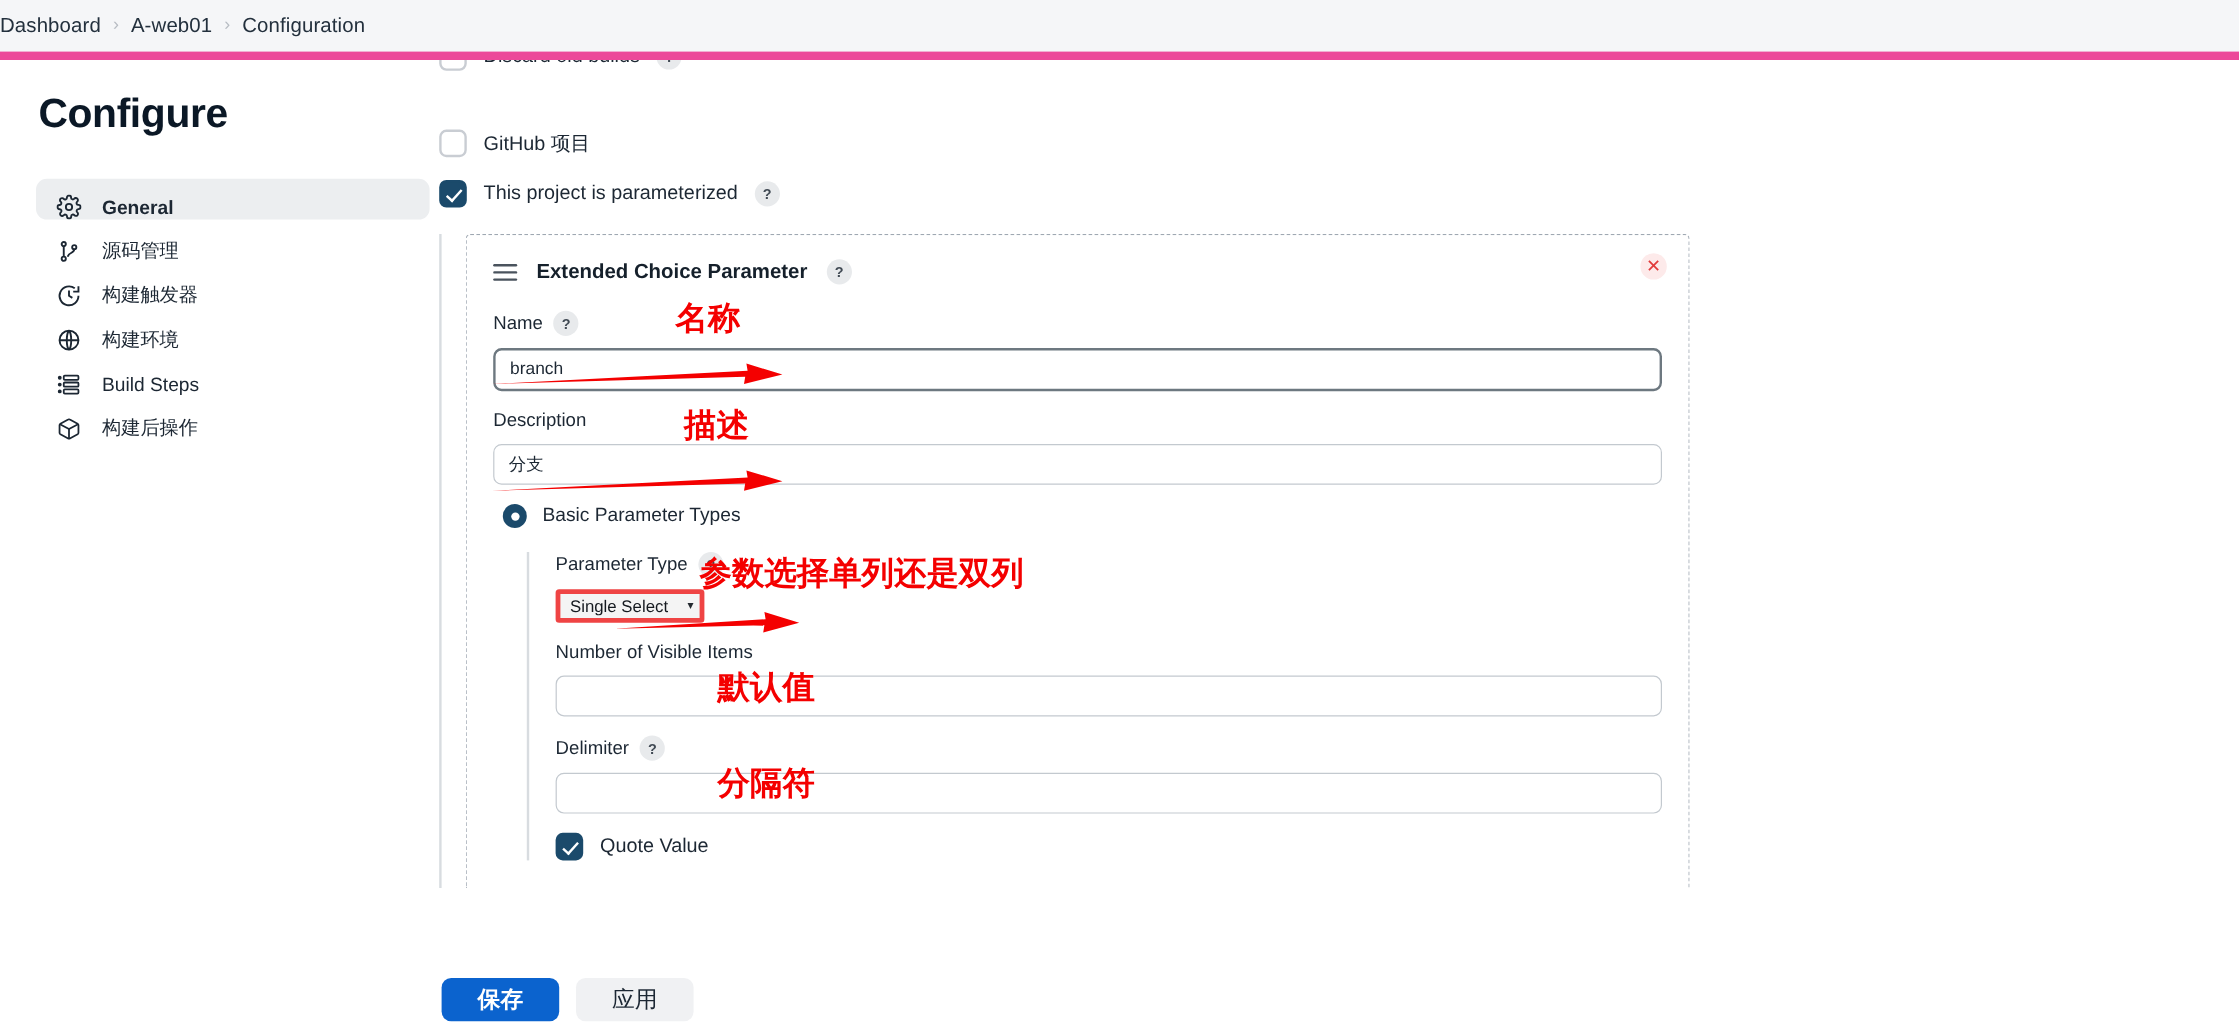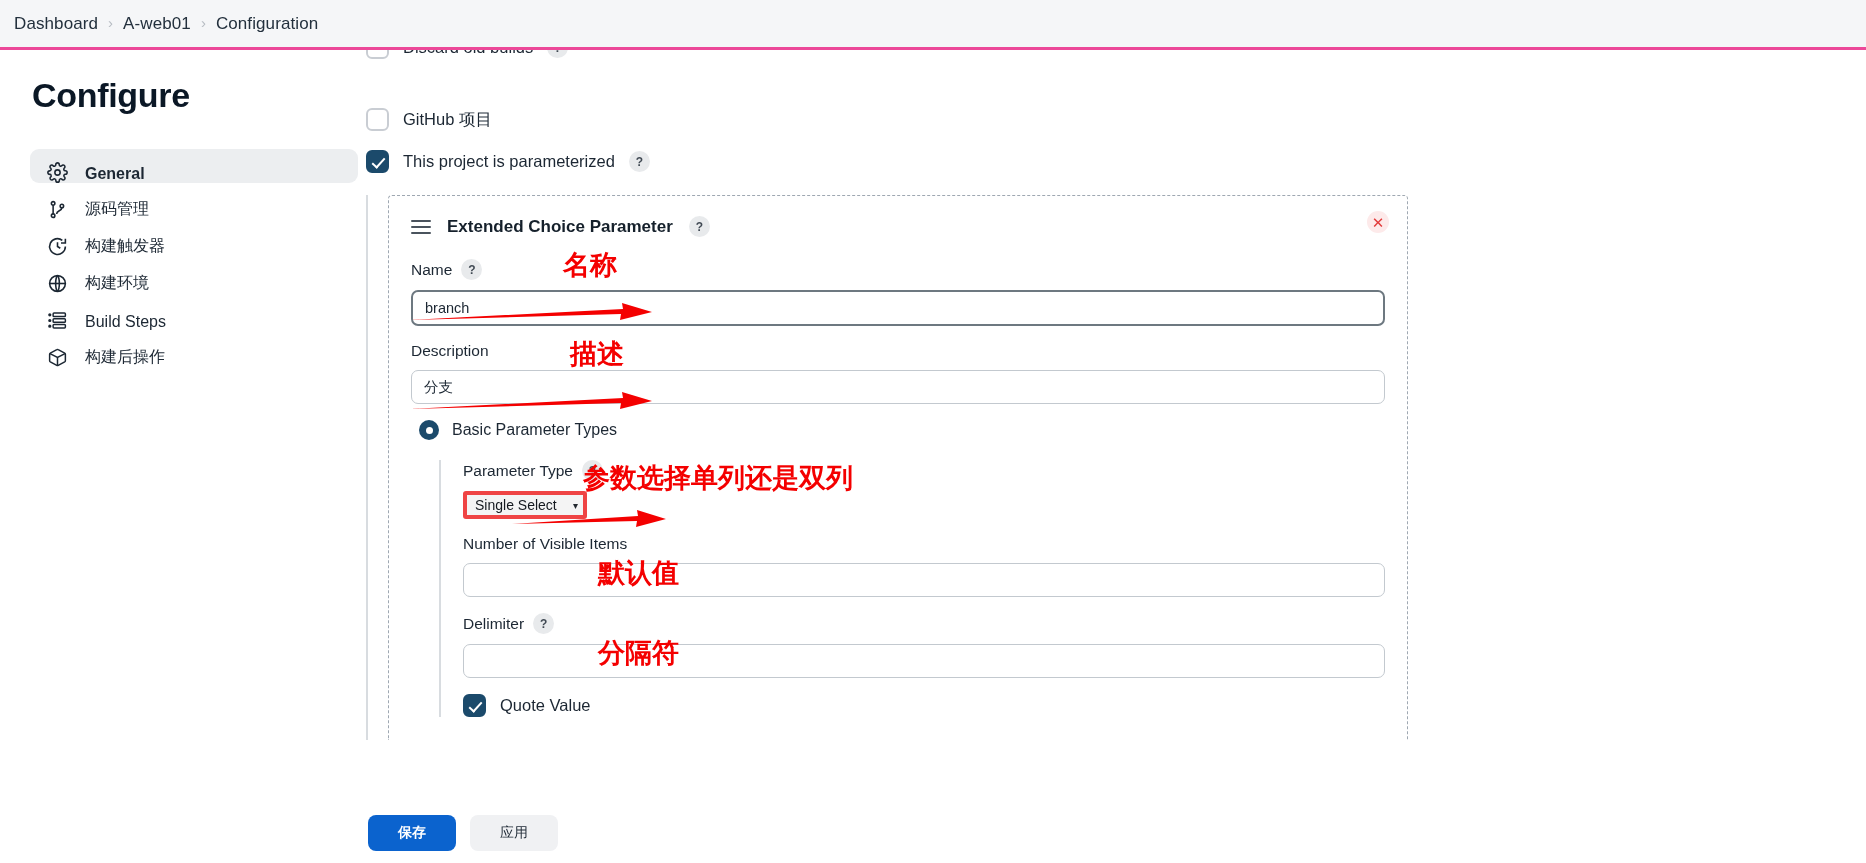--- a/index.html
+++ b/index.html
@@ -10,24 +10,23 @@
     overflow: hidden;
     background: #ffffff;
     font-family: "Liberation Sans", "DejaVu Sans", sans-serif;
     color: #1f2733;
   }
 
   
   .breadcrumb-bar {
     height: 50px;
     background: #f5f6f8;
-    border-bottom: 3px solid #ec4899;
-    display: flex;
-    align-items: center;
-    padding-left: 14px;
+    border-bottom: 7px solid #ec4899;
+    display: flex;
+    align-items: center;
     gap: 10px;
   }
   .crumb {
     font-size: 17px;
     color: #23303d;
     letter-spacing: .1px;
     white-space: nowrap;
   }
   .crumb-sep {
     color: #b7bcc3;
@@ -311,21 +310,21 @@
     align-items: center;
     padding-left: 10px;
     gap: 14px;
     z-index: 20;
   }
   .btn {
     border: none;
     border-radius: 8px;
     height: 36px;
     padding: 0 30px;
-    font-size: 14px;
+    font-size: 19px;
     cursor: pointer;
     font-family: inherit;
   }
   .btn-primary { background: #0b63ce; color: #fff; font-weight: bold; }
   .btn-secondary { background: #f0f1f3; color: #1c2733; }
 
   .footer-fade {
     position: absolute;
     left: 358px; bottom: 60px;
     width: 1508px; height: 18px;

